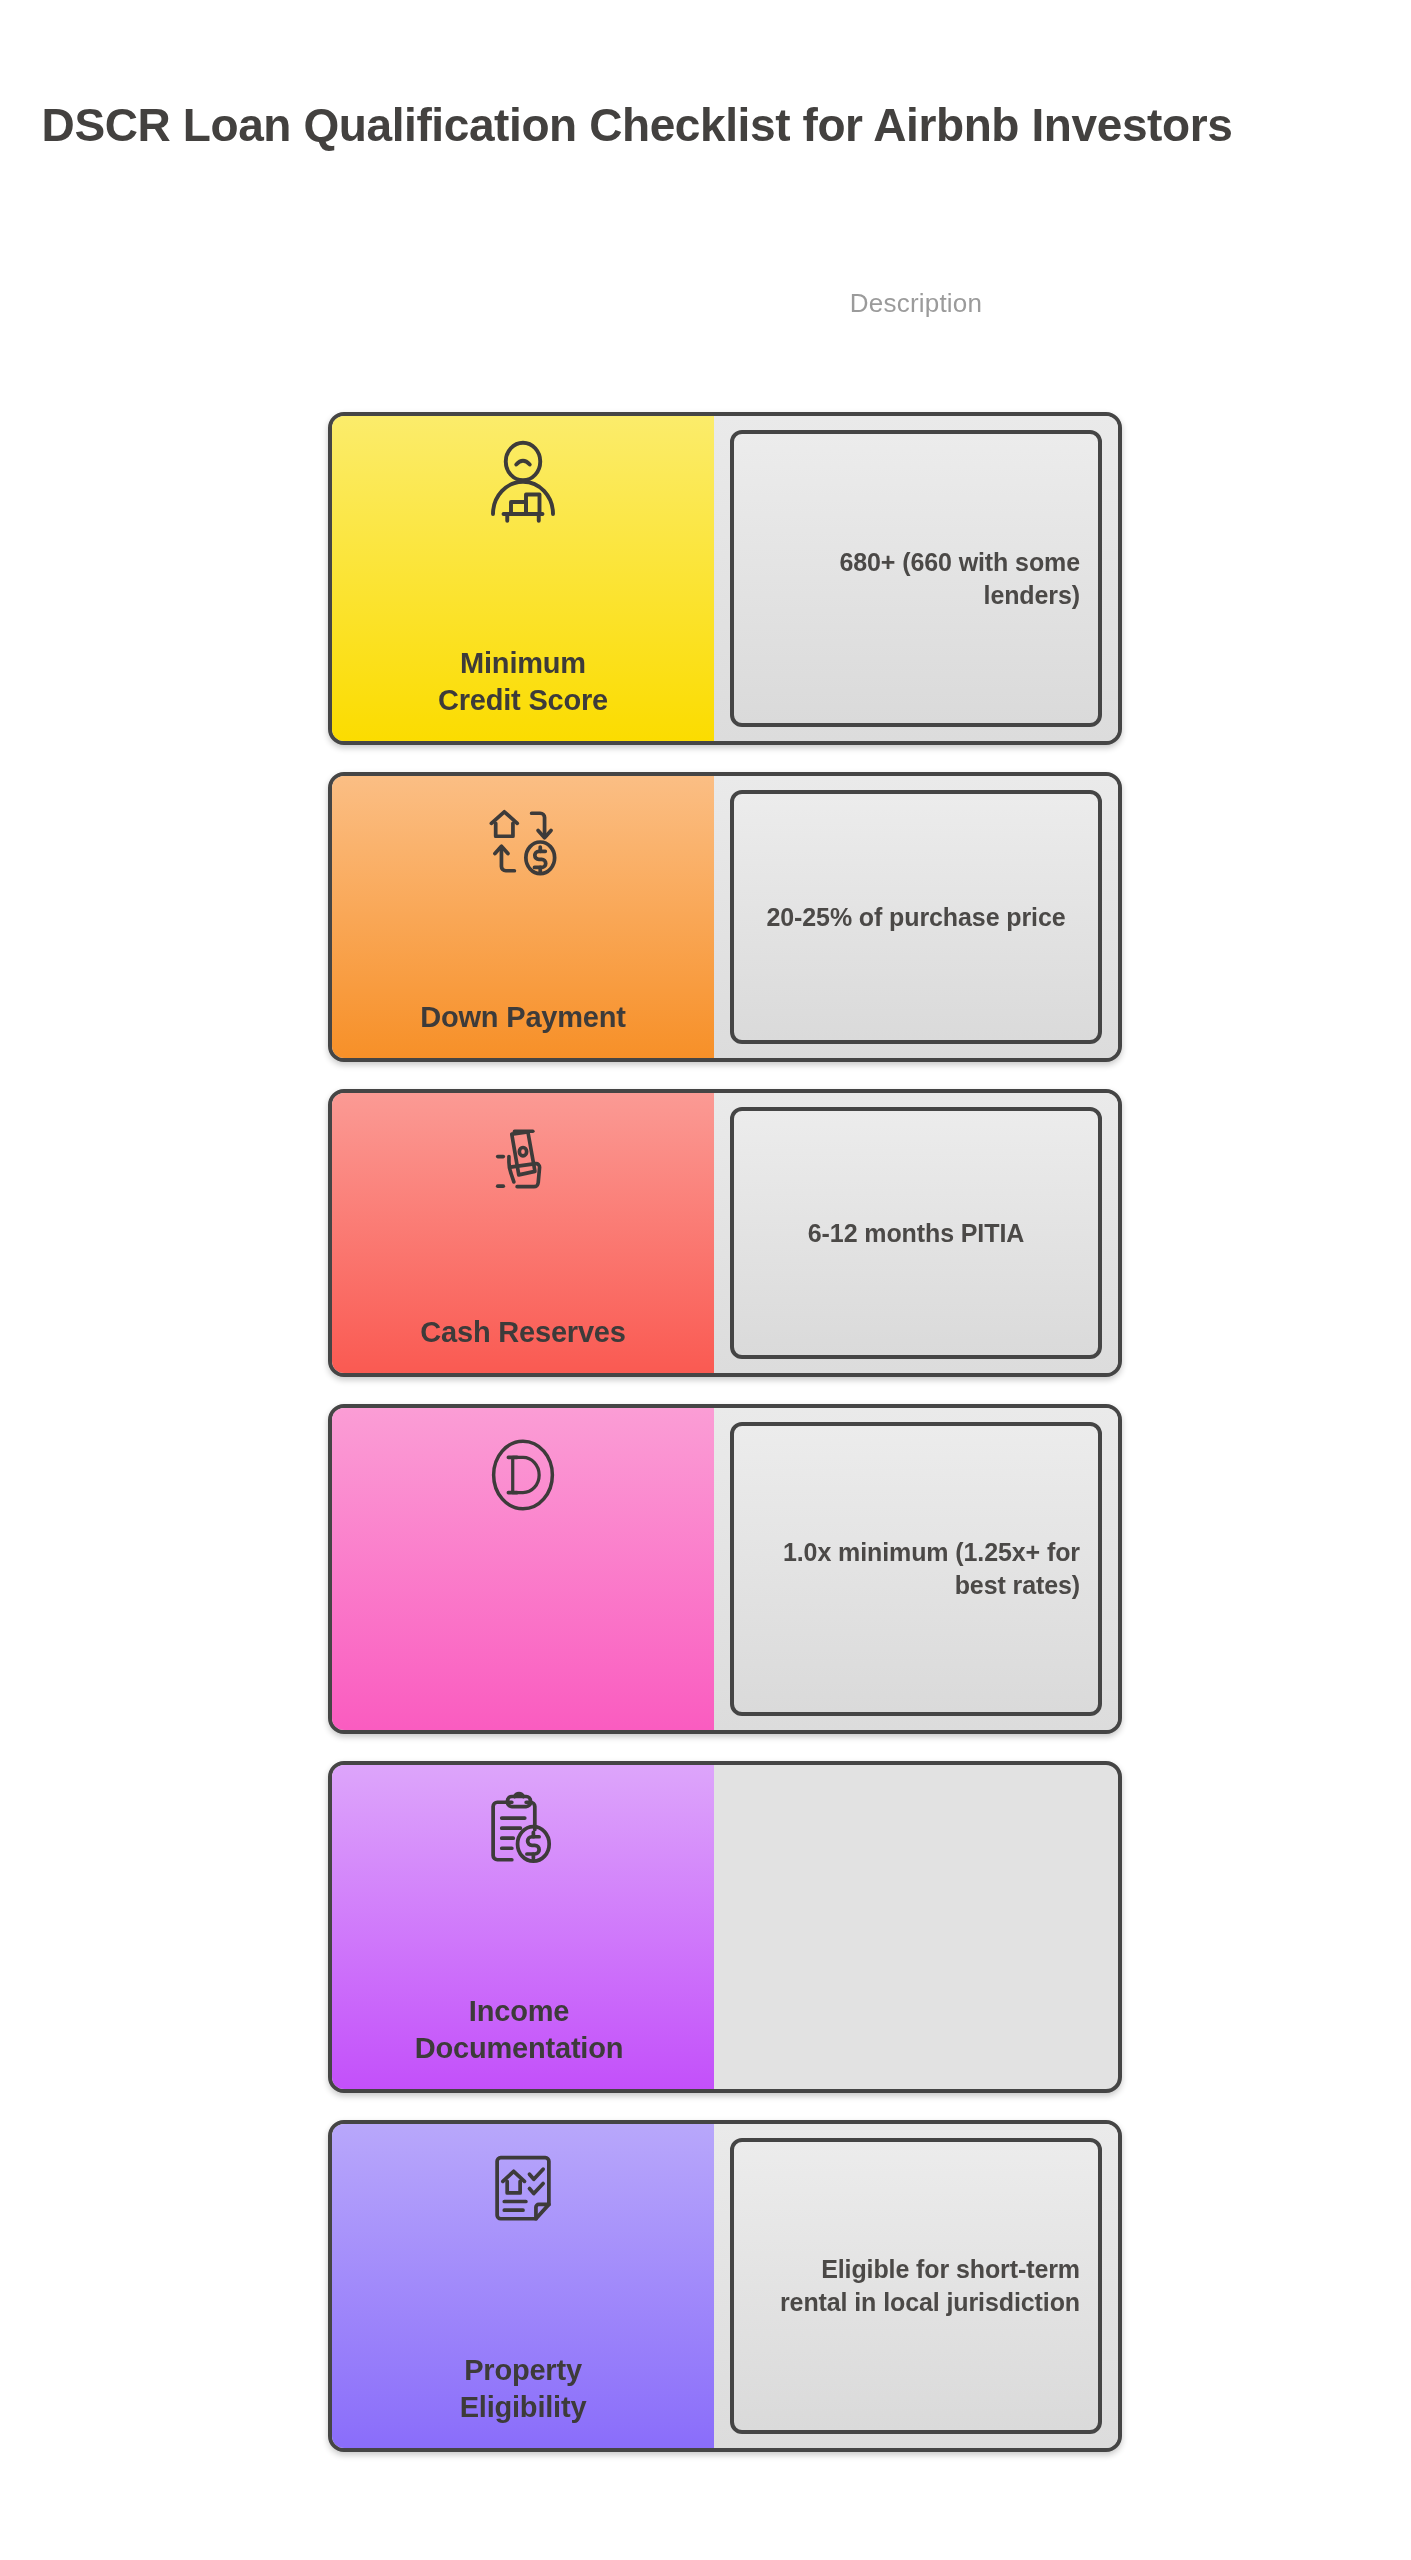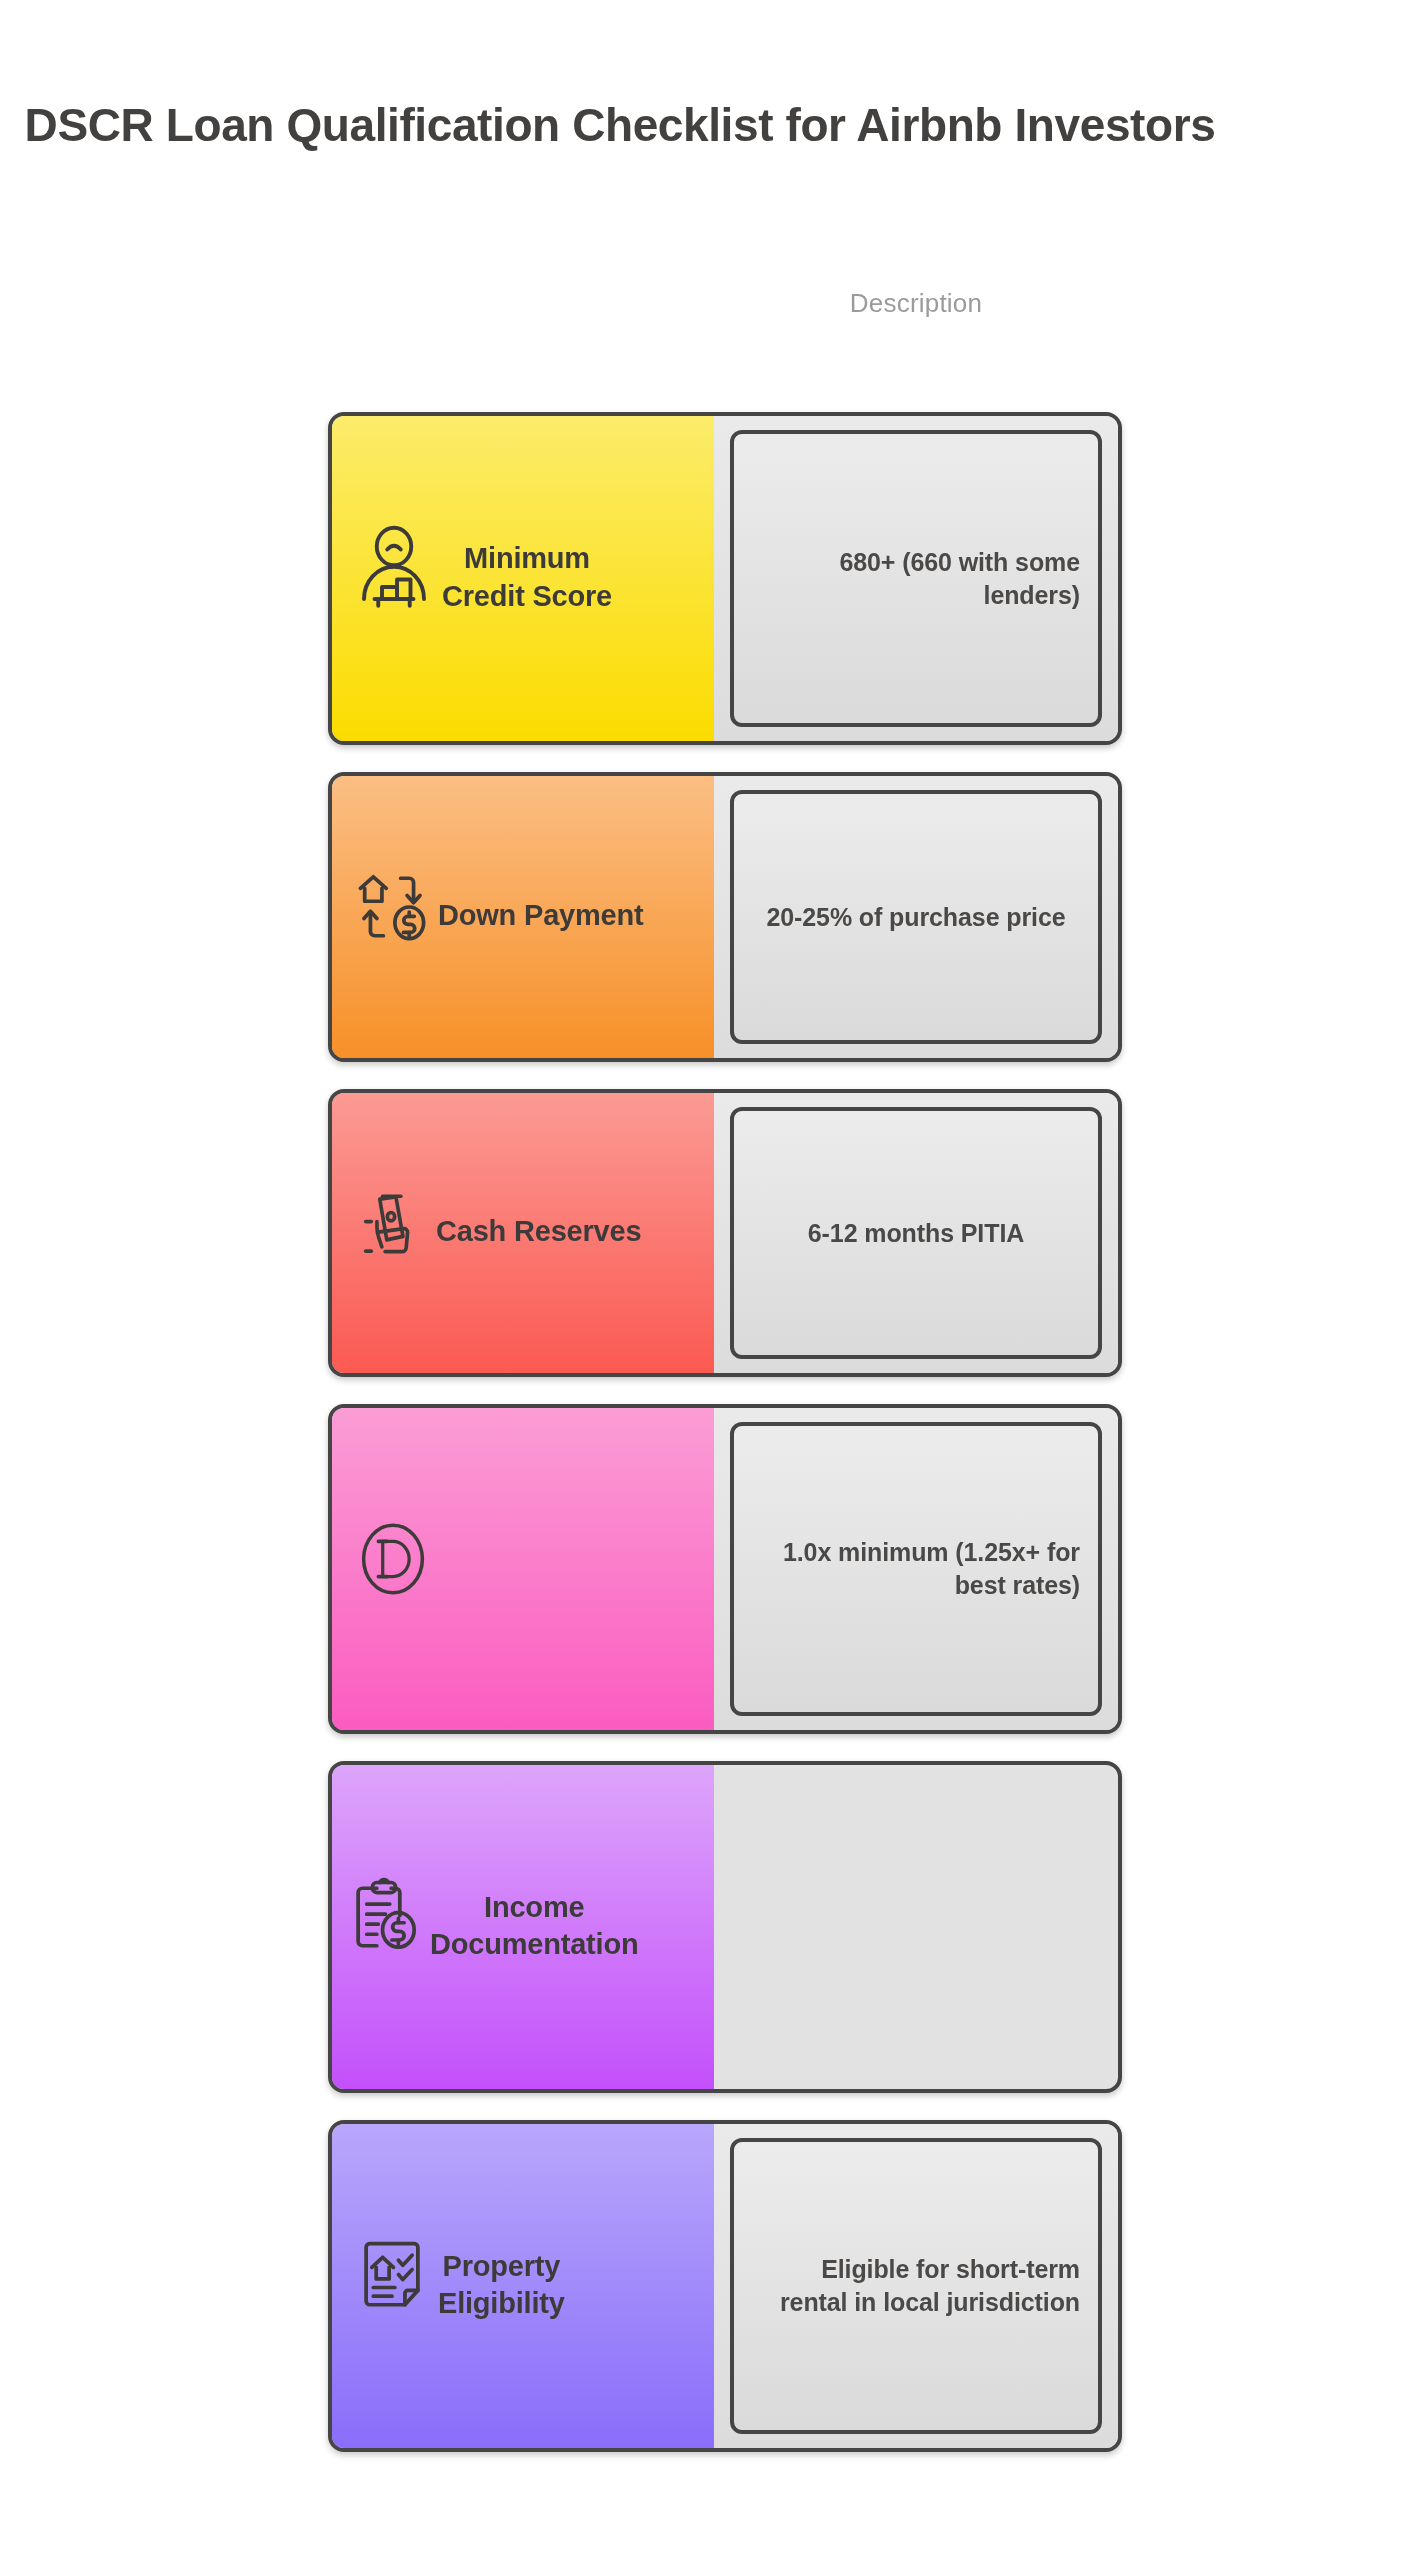--- a/index.html
+++ b/index.html
@@ -16,21 +16,21 @@
     position: relative;
     width: 1411px;
     height: 2560px;
     background: #ffffff;
   }
 
   
   .page-title {
     position: absolute;
     top: 98px;
-    left: 0;
+    left: 17px;
     width: 1240px;
     text-align: center;
     font-size: 46px;
     font-weight: bold;
     color: #43413f;
     letter-spacing: -0.4px;
     white-space: nowrap;
   }
 
   
@@ -64,23 +64,23 @@
     overflow: hidden;
     margin-bottom: 27px;
     box-shadow: 0 3px 6px rgba(0,0,0,0.22);
   }
 
   .row-color {
     position: relative;
     width: 382px;
     flex: 0 0 382px;
     display: flex;
-    flex-direction: row;
+    flex-direction: column;
     align-items: center;
-    justify-content: flex-start;
+    justify-content: space-between;
     padding: 20px 14px 22px 14px;
   }
 
   .row-icon {
     display: block;
     margin-bottom: 18px;
   }
   .row-icon svg { display: block; }
 
   .row-label {

